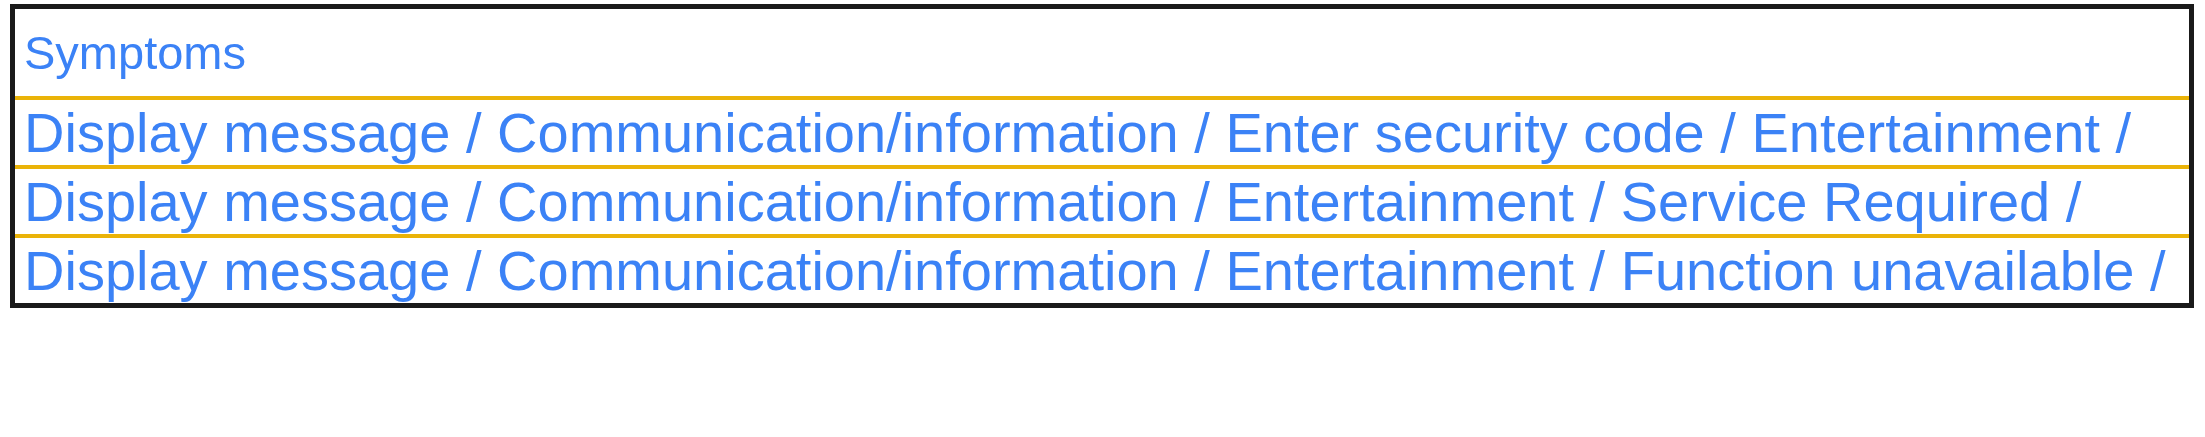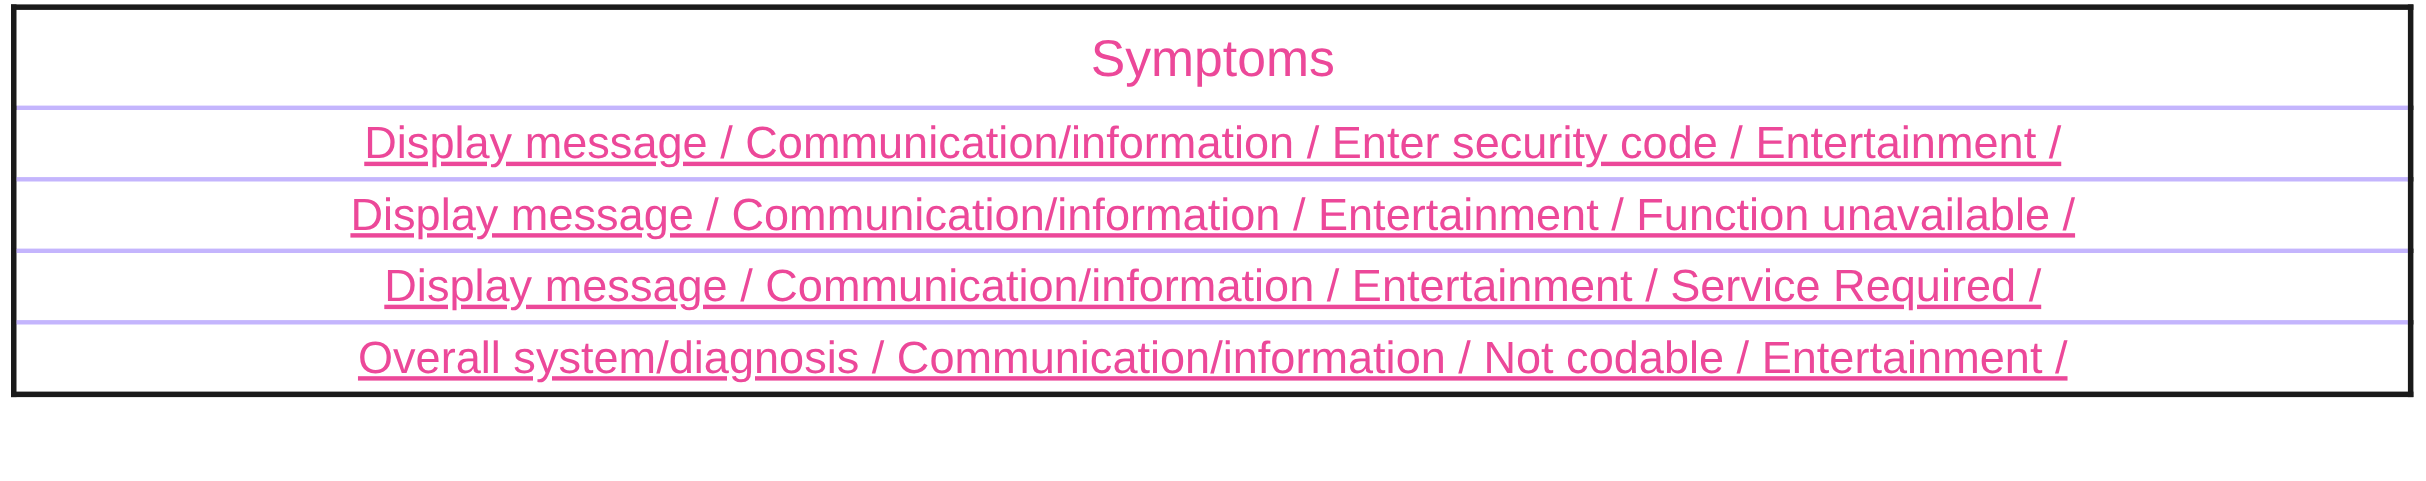--- a/index.html
+++ b/index.html
@@ -20,57 +20,53 @@
     left: 10px;
     top: 4px;
     width: 2184px;
     border-collapse: collapse;
     table-layout: fixed;
     background: #ffffff;
     border: 5px solid #1a1a1a;
   }
   .symptoms-table th,
   .symptoms-table td {
-    text-align: center;
+    text-align: left;
     vertical-align: middle;
     padding: 0 8px 0 9px;
     white-space: nowrap;
     overflow: hidden;
-    color: #ec4899;
+    color: #3b82f6;
   }
   .symptoms-table th {
     height: 87px;
     font-size: 47px;
     font-weight: 400;
     letter-spacing: 0px;
   }
   .symptoms-table td {
     height: 61px;
-    font-size: 41px;
+    font-size: 56px;
     font-weight: 400;
-    border-top: 4px solid #c4b5fd;
-    text-decoration: underline;
+    border-top: 4px solid #eab308;
   }
 </style>
 </head>
 <body>
 
 <table class="symptoms-table">
   <thead>
     <tr>
       <th>Symptoms</th>
     </tr>
   </thead>
   <tbody>
     <tr>
       <td>Display message / Communication/information / Enter security code / Entertainment /</td>
     </tr>
     <tr>
-      <td>Display message / Communication/information / Entertainment / Function unavailable /</td>
-    </tr>
-    <tr>
       <td>Display message / Communication/information / Entertainment / Service Required /</td>
     </tr>
     <tr>
-      <td>Overall system/diagnosis / Communication/information / Not codable / Entertainment /</td>
+      <td>Display message / Communication/information / Entertainment / Function unavailable /</td>
     </tr>
   </tbody>
 </table>
 
 </body></html>

